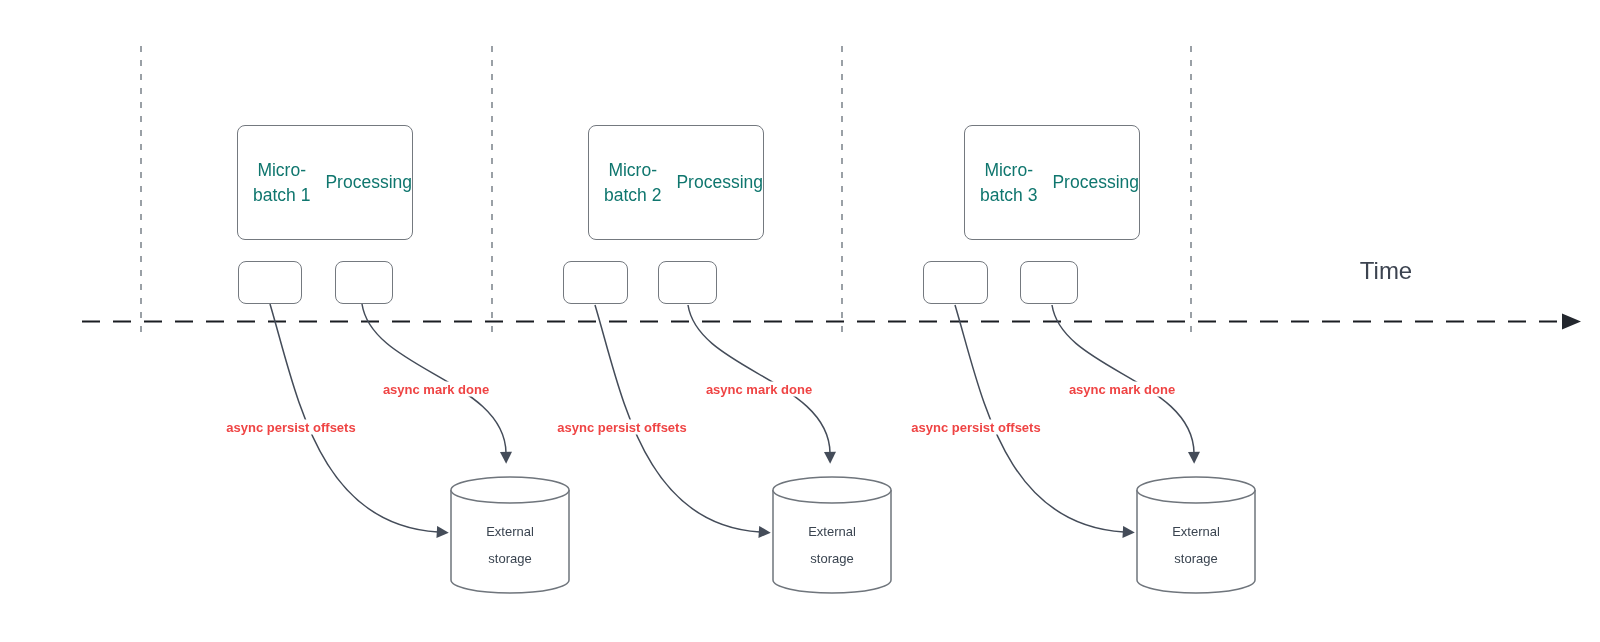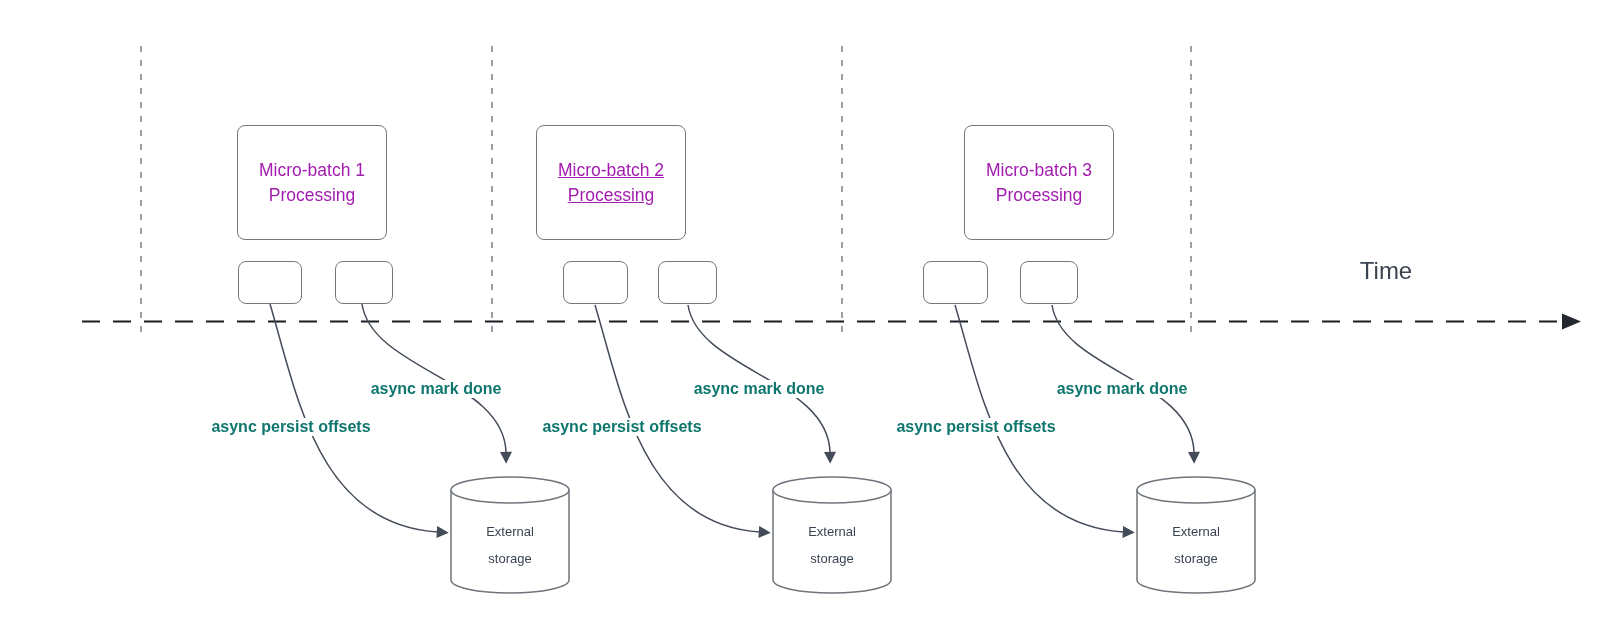--- a/index.html
+++ b/index.html
@@ -6,29 +6,29 @@
   .canvas{
     position:relative;width:1600px;height:642px;background:#ffffff;
     font-family:"Liberation Sans",sans-serif;overflow:hidden;
   }
   .underlay{position:absolute;left:0;top:0;z-index:1;}
   .node{
     position:absolute;z-index:2;background:#ffffff;
     border:1.5px solid #74797f;border-radius:8px;box-sizing:border-box;
   }
   .process-box{
-    display:flex;flex-direction:column;align-items:center;justify-content:center;
-    width:150px;height:115px;top:125px;
-    color:#a21caf;font-size:17.5px;line-height:25px;text-align:center;
+    display:flex;flex-direction:row;align-items:center;justify-content:center;
+    width:176px;height:115px;top:125px;
+    color:#0f766e;font-size:17.5px;line-height:25px;text-align:center;
   }
   .commit-rect{height:43px;top:261px;}
   .edge-label{
     position:absolute;z-index:3;transform:translate(-50%,-50%);
     background:#ffffff;padding:0 2px;white-space:nowrap;
-    font-size:16px;font-weight:700;color:#0f766e;
+    font-size:13px;font-weight:700;color:#ef4444;
   }
   .storage-label{
     position:absolute;z-index:2;transform:translate(-50%,-50%);
     width:112px;text-align:center;color:#3a4450;
     font-size:13px;line-height:27px;
   }
   .time-label{
     position:absolute;z-index:2;transform:translate(-50%,-50%);
     left:1386px;top:271px;font-size:24px;color:#3c4350;
   }
@@ -77,21 +77,21 @@
       <path d="M688,305 C698,370 829,380 830,453" marker-end="url(#ah)"></path>
       <path d="M955,305 C982,395 1003,525 1124,532" marker-end="url(#ah)"></path>
       <path d="M1052,305 C1062,370 1193,380 1194,453" marker-end="url(#ah)"></path>
     </g>
   </svg>
 
   <div class="node process-box" style="left:237px;">
     <span>Micro-batch 1</span>
     <span>Processing</span>
   </div>
-  <div class="node process-box" style="left:536px;text-decoration:underline;">
+  <div class="node process-box" style="left:588px;">
     <span>Micro-batch 2</span>
     <span>Processing</span>
   </div>
   <div class="node process-box" style="left:920px;margin-left:44px;">
     <span>Micro-batch 3</span>
     <span>Processing</span>
   </div>
 
   <div class="node commit-rect" style="left:238px;width:64px;"></div>
   <div class="node commit-rect" style="left:335px;width:58px;"></div>

